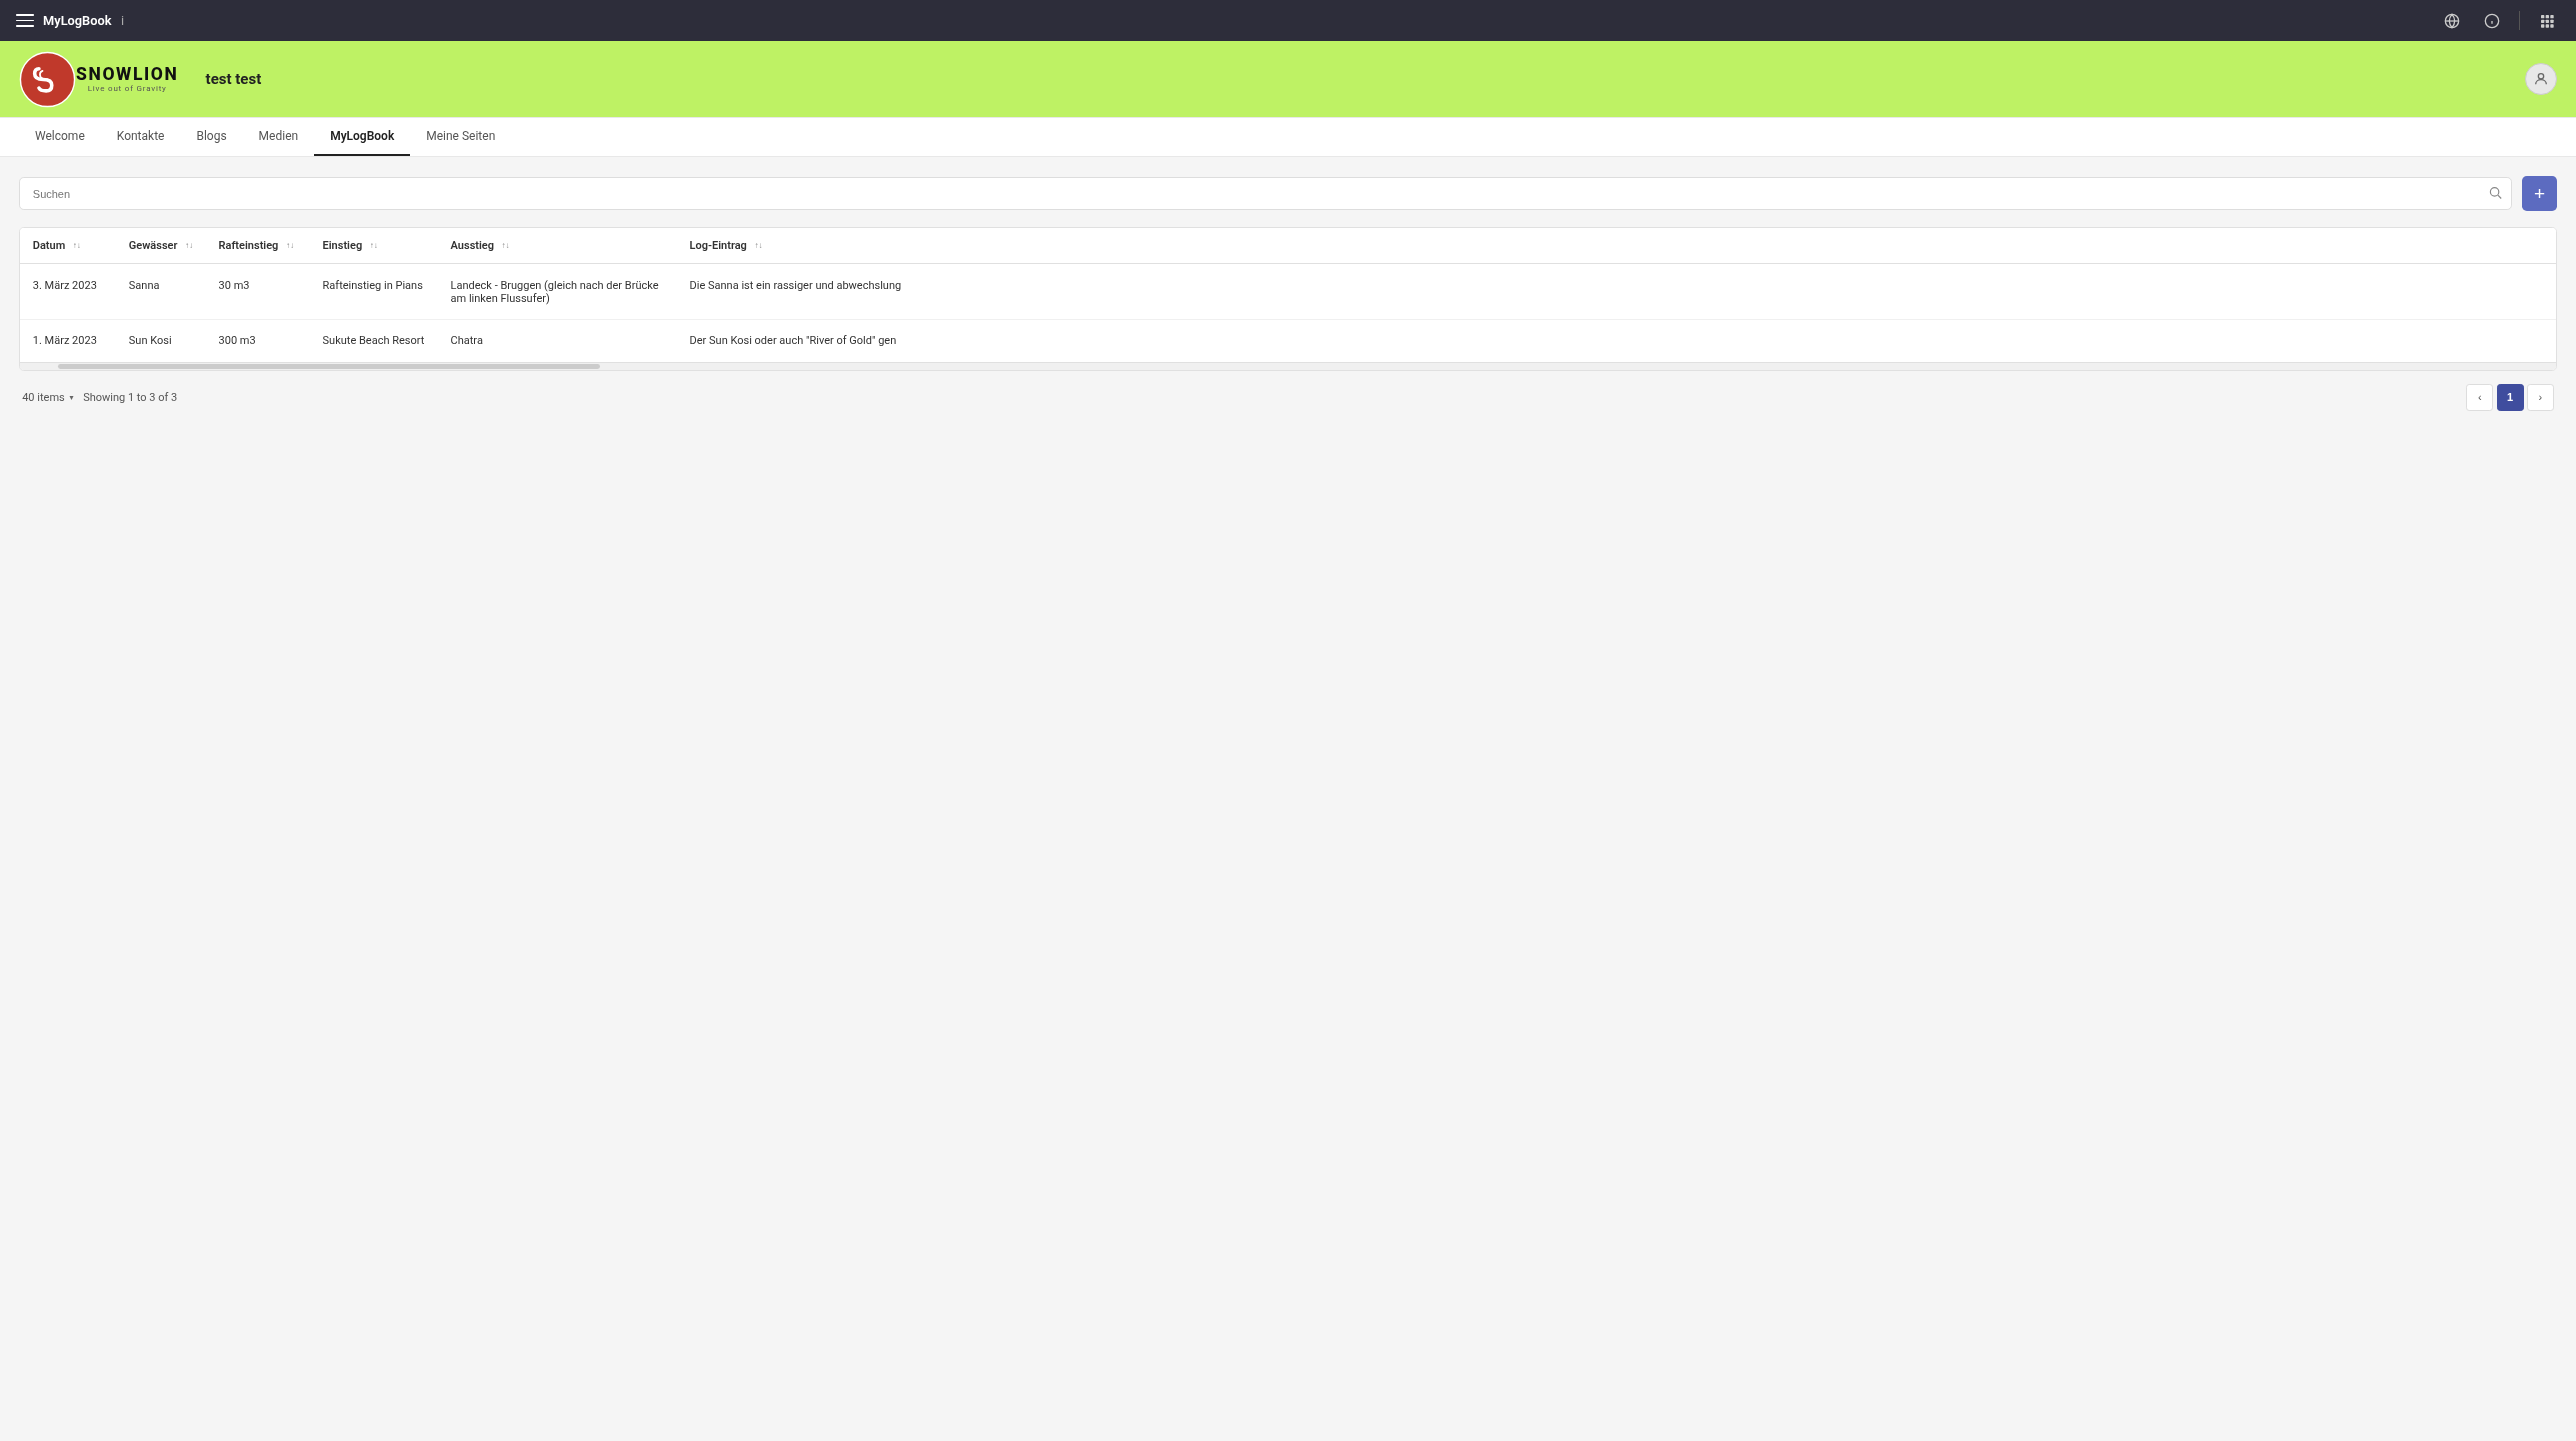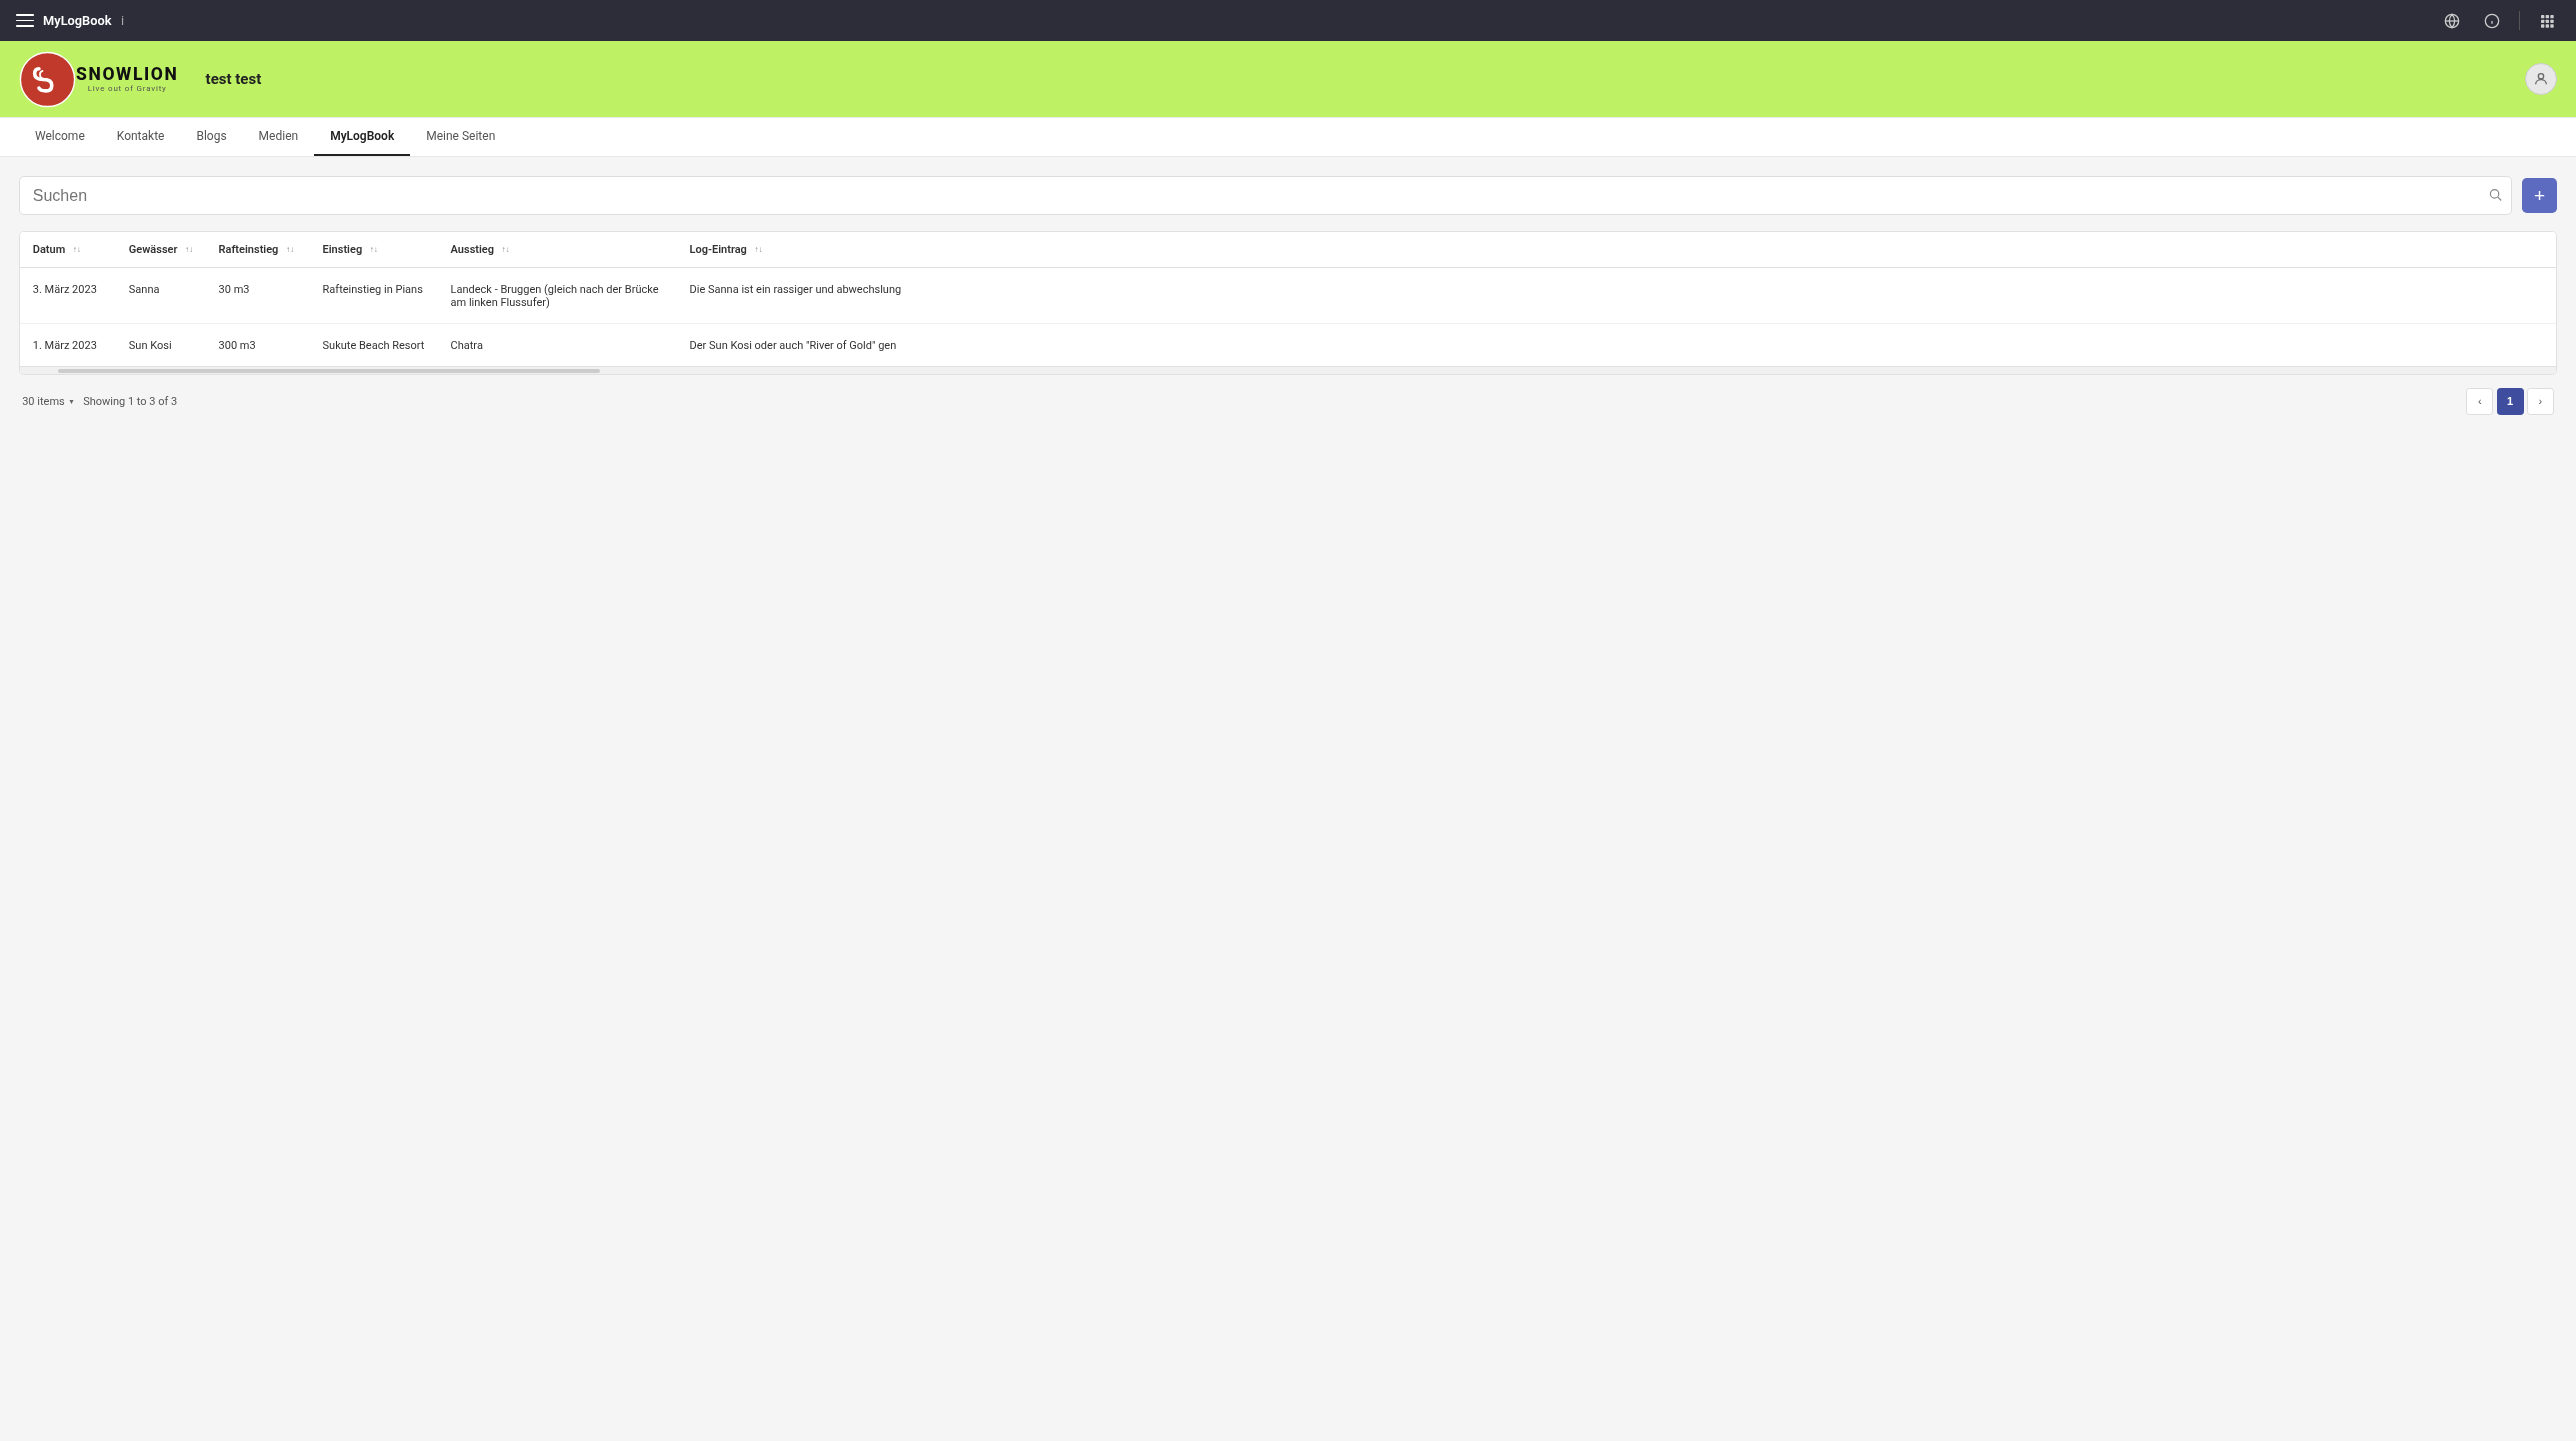--- a/index.html
+++ b/index.html
@@ -198,21 +198,21 @@
     .search-input-wrapper {
       flex: 1;
       position: relative;
     }
 
     .search-input {
       width: 100%;
       padding: 9.6px 38px 9.6px 12.8px;
       border: 0.8px solid #ddd;
       border-radius: 4.8px;
-      font-size: 16px;
+      font-size: 11px;
       background: #fff;
       color: #333;
       outline: none;
     }
 
     .search-icon-btn {
       position: absolute;
       right: 9.6px;
       top: 50%;
       transform: translateY(-50%);
@@ -525,21 +525,21 @@
     </table>
 
     <div class="table-scrollbar">
       <div class="table-scrollbar-inner"></div>
     </div>
   </div>
 
   <div class="table-footer">
     <div class="table-footer-left">
       <div class="items-per-page">
-        <span>30 items</span>
+        <span>40 items</span>
         <span class="items-per-page-chevron">▾</span>
       </div>
       <span class="showing-text">Showing 1 to 3 of 3</span>
     </div>
     <div class="pagination">
       <button class="page-btn">‹</button>
       <button class="page-btn active">1</button>
       <button class="page-btn">›</button>
     </div>
   </div>

